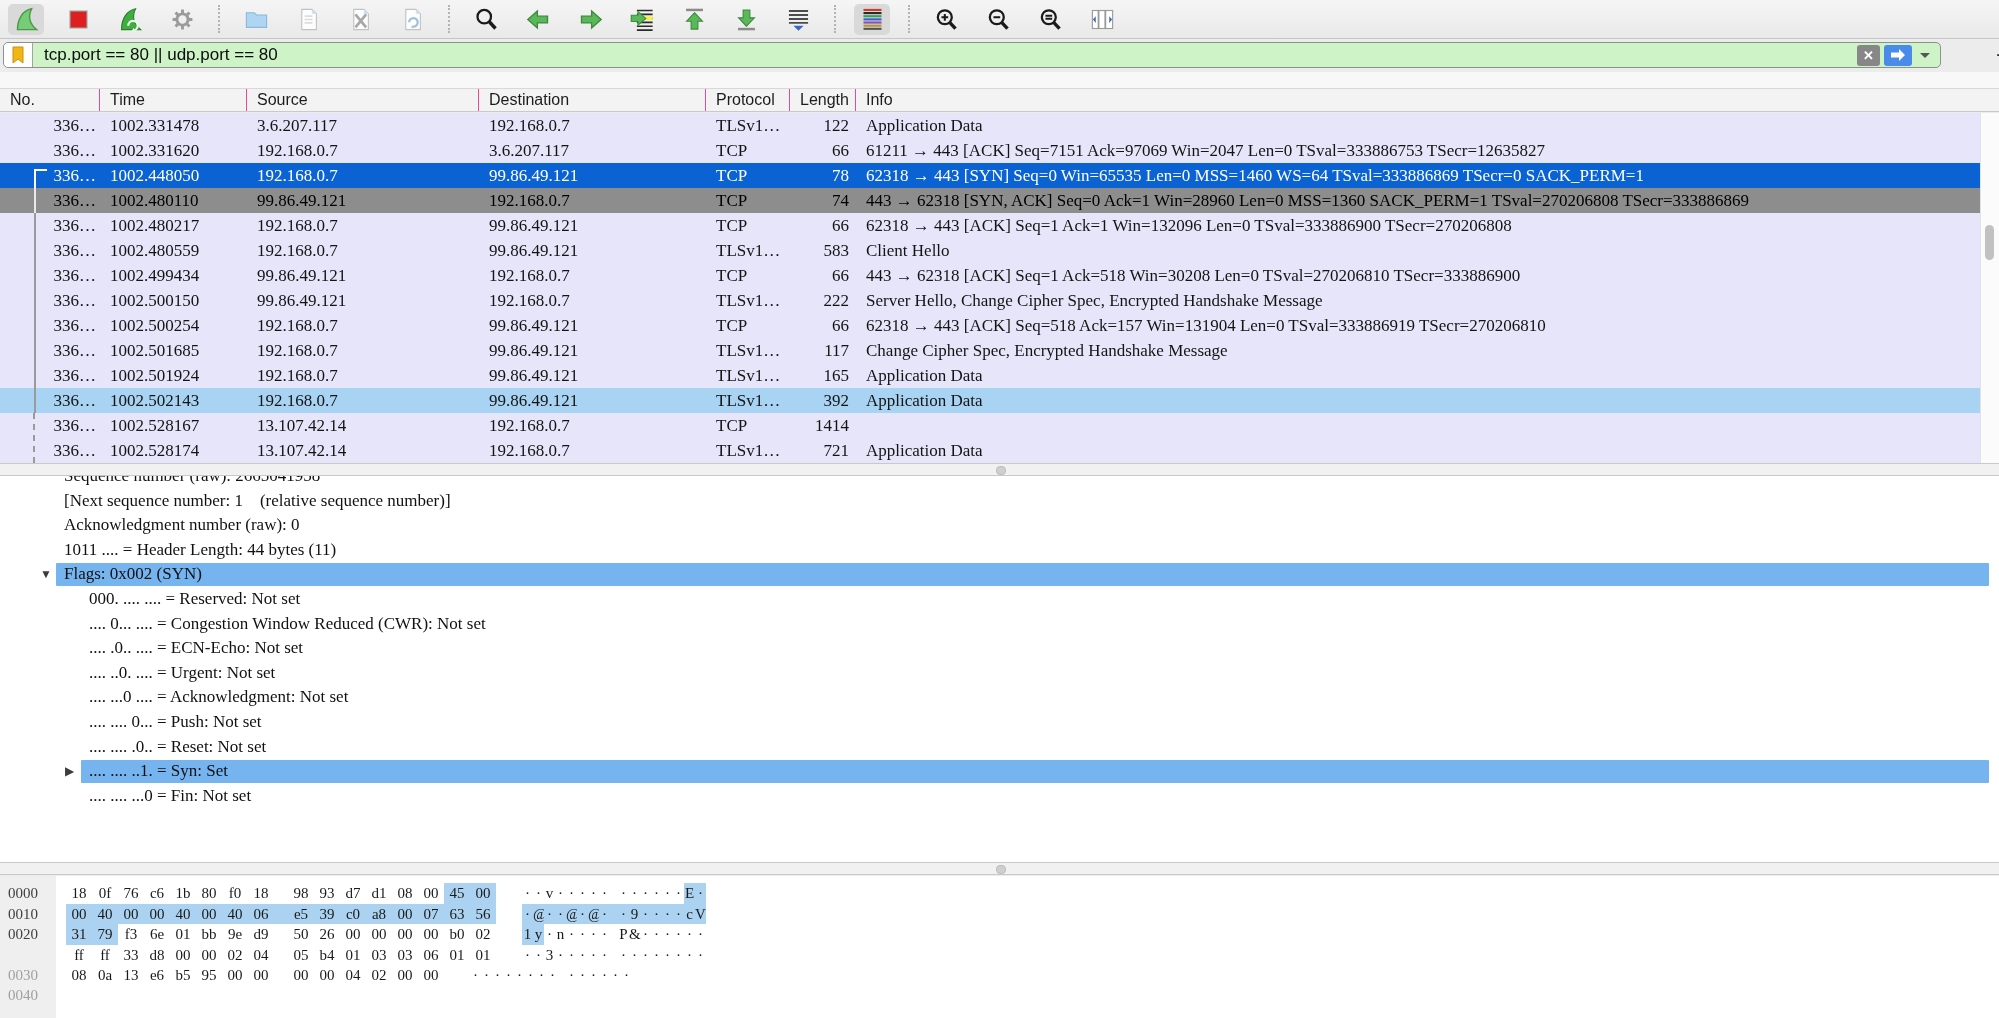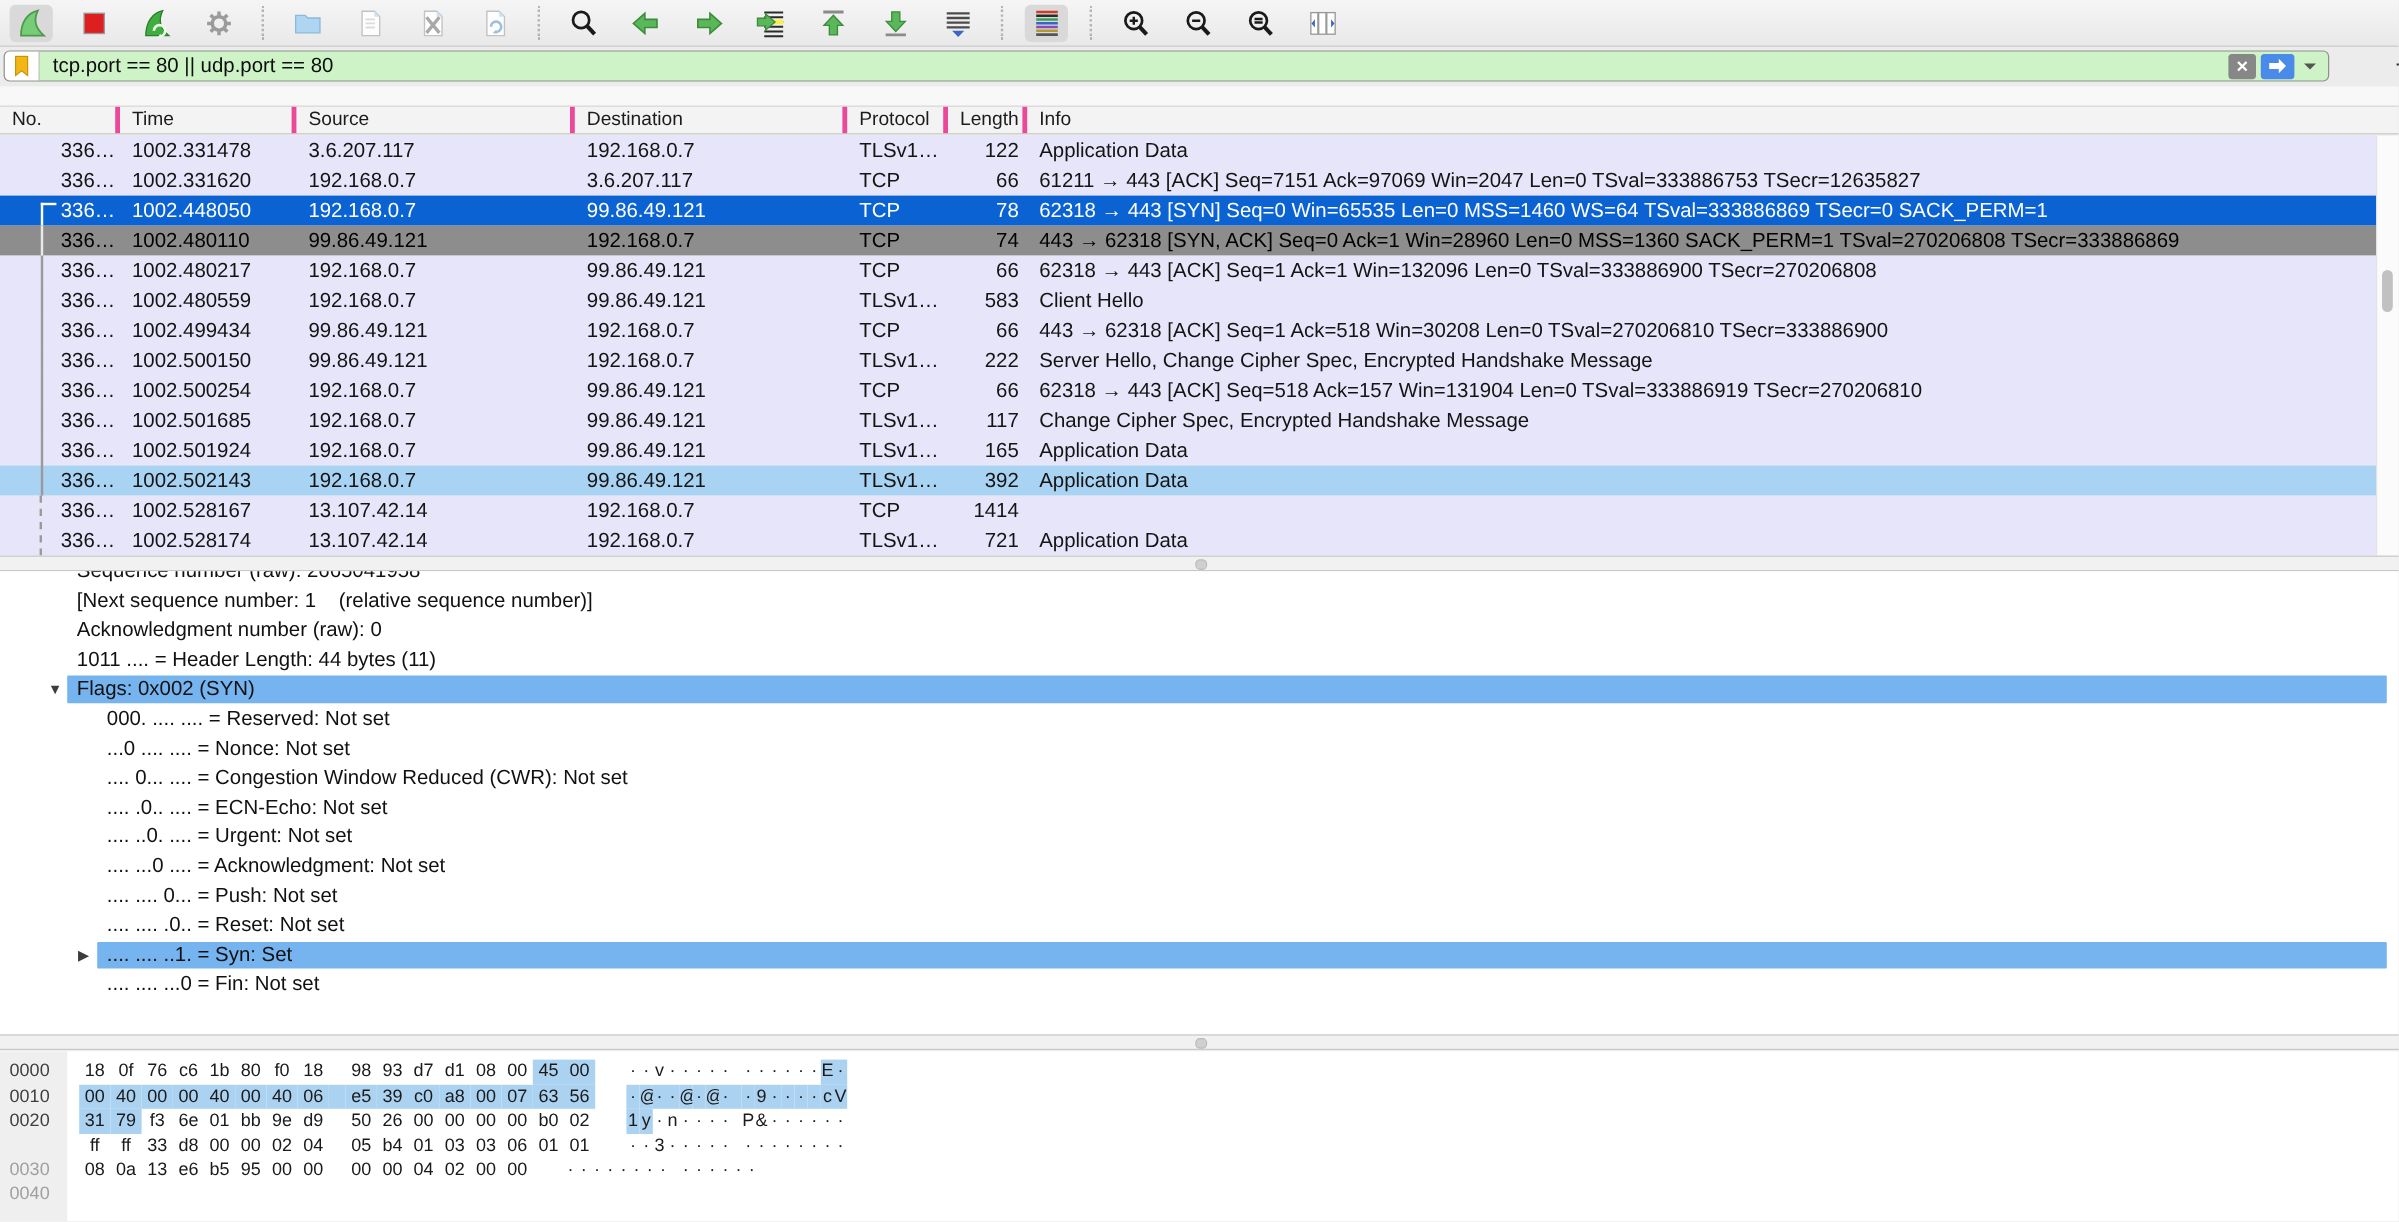--- a/index.html
+++ b/index.html
@@ -1,18 +1,18 @@
 <!DOCTYPE html>
 <html><head>
 <meta charset="utf-8">
 <style>
   html,body{margin:0;padding:0;background:#ececec;}
   body{width:1999px;height:1018px;position:relative;overflow:hidden;
        font-family:"Liberation Sans",sans-serif;-webkit-font-smoothing:antialiased;}
-  .mono{font-family:Liberation Sans, sans-serif;}
+  .mono{font-family:Liberation Serif, serif;}
 
   
   #toolbar{position:absolute;left:0;top:0;width:100%;height:39px;
     background:linear-gradient(#f5f5f5,#e9e9e9);border-bottom:1px solid #c6c6c6;
     display:flex;align-items:center;padding-left:8px;box-sizing:border-box;gap:16px;}
   .tbtn{width:36px;height:31px;display:flex;align-items:center;justify-content:center;border-radius:5px;}
   .tbtn svg{width:27px;height:27px;}
   .tbtn.pressed{background:#d9d9d9;}
   .tsep{width:0;height:28px;border-left:2px dotted #b3b3b3;margin:0 2px;}
 
@@ -31,21 +31,21 @@
   #add-filter-btn{position:absolute;right:13px;top:2px;font-size:24px;color:#2b2b2b;font-weight:400;}
 
   
   #gapstrip{position:absolute;left:0;top:72px;width:100%;height:16px;background:#f8f8f8;}
 
   
   .lgrid{display:grid;grid-template-columns:100px 147px 232px 227px 84px 66px 1fr;}
   #colhead{position:absolute;left:0;top:88px;width:100%;height:24px;background:#f3f3f3;
     border-top:1px solid #d8d8d8;border-bottom:1px solid #c9c9c9;box-sizing:border-box;
     font-size:16px;color:#1c1c1c;}
-  #colhead .hc{line-height:22px;padding-left:10px;border-right:4px solid #ec4899;
+  #colhead .hc{line-height:22px;padding-left:10px;border-right:1px solid #ec4899;
     overflow:hidden;white-space:nowrap;}
   #colhead .hc:last-child{border-right:none;}
   #rows{position:absolute;left:0;top:113px;width:1981px;height:350px;font-size:17px;}
   .prow{height:25px;line-height:25px;background:#e6e5f9;color:#141414;white-space:nowrap;}
   .prow.selected{background:#0b63d3;color:#fff;}
   .prow.gray{background:#8d8d8d;color:#000;}
   .prow.lightblue{background:#a9d3f3;}
   .prow .c{overflow:hidden;}
   .c-no{text-align:right;padding-right:4px;}
   .c-pad{padding-left:10px;}
@@ -408,21 +408,20 @@
 </div>
 
 <div id="detail" class="mono">
   <div id="detail-inner">
       <div class="dline"><span class="txt" style="left: 64px;">Sequence number (raw): 2665041958</span></div>
       <div class="dline"><span class="txt" style="left: 64px;">[Next sequence number: 1    (relative sequence number)]</span></div>
       <div class="dline"><span class="txt" style="left: 64px;">Acknowledgment number (raw): 0</span></div>
       <div class="dline"><span class="txt" style="left: 64px;">1011 .... = Header Length: 44 bytes (11)</span></div>
       <div class="dline"><div class="hlbg" style="left: 56px;"></div><span class="exp" style="left: 40px;">▼</span><span class="txt" style="left: 64px;">Flags: 0x002 (SYN)</span></div>
       <div class="dline"><span class="txt" style="left: 89px;">000. .... .... = Reserved: Not set</span></div>
-      <div class="dline"><span class="txt" style="left: 89px;">...0 .... .... = Nonce: Not set</span></div>
       <div class="dline"><span class="txt" style="left: 89px;">.... 0... .... = Congestion Window Reduced (CWR): Not set</span></div>
       <div class="dline"><span class="txt" style="left: 89px;">.... .0.. .... = ECN-Echo: Not set</span></div>
       <div class="dline"><span class="txt" style="left: 89px;">.... ..0. .... = Urgent: Not set</span></div>
       <div class="dline"><span class="txt" style="left: 89px;">.... ...0 .... = Acknowledgment: Not set</span></div>
       <div class="dline"><span class="txt" style="left: 89px;">.... .... 0... = Push: Not set</span></div>
       <div class="dline"><span class="txt" style="left: 89px;">.... .... .0.. = Reset: Not set</span></div>
       <div class="dline"><div class="hlbg" style="left: 81px;"></div><span class="exp" style="left: 65px;">▶</span><span class="txt" style="left: 89px;">.... .... ..1. = Syn: Set</span></div>
       <div class="dline"><span class="txt" style="left: 89px;">.... .... ...0 = Fin: Not set</span></div>
     </div>
 </div>

